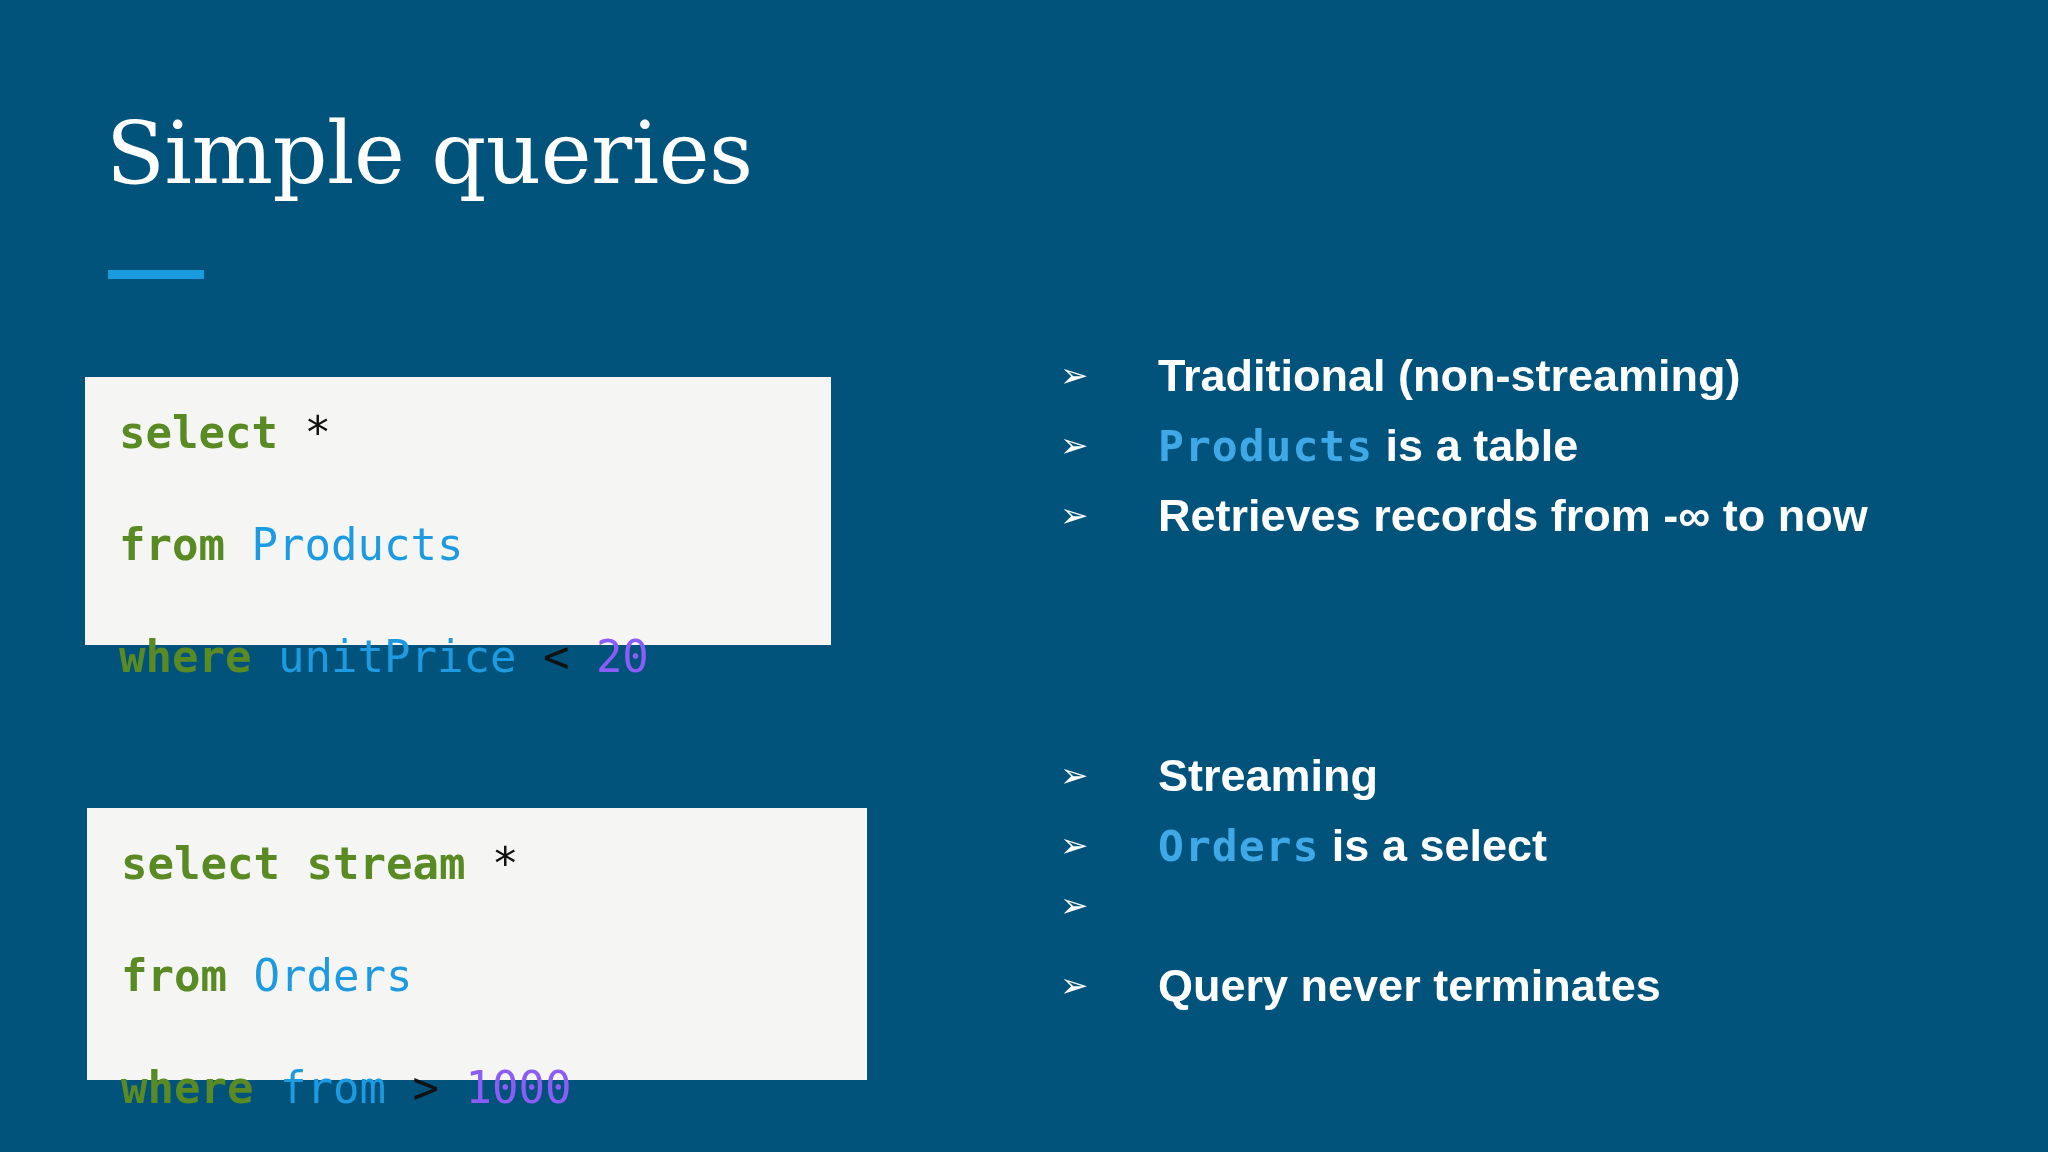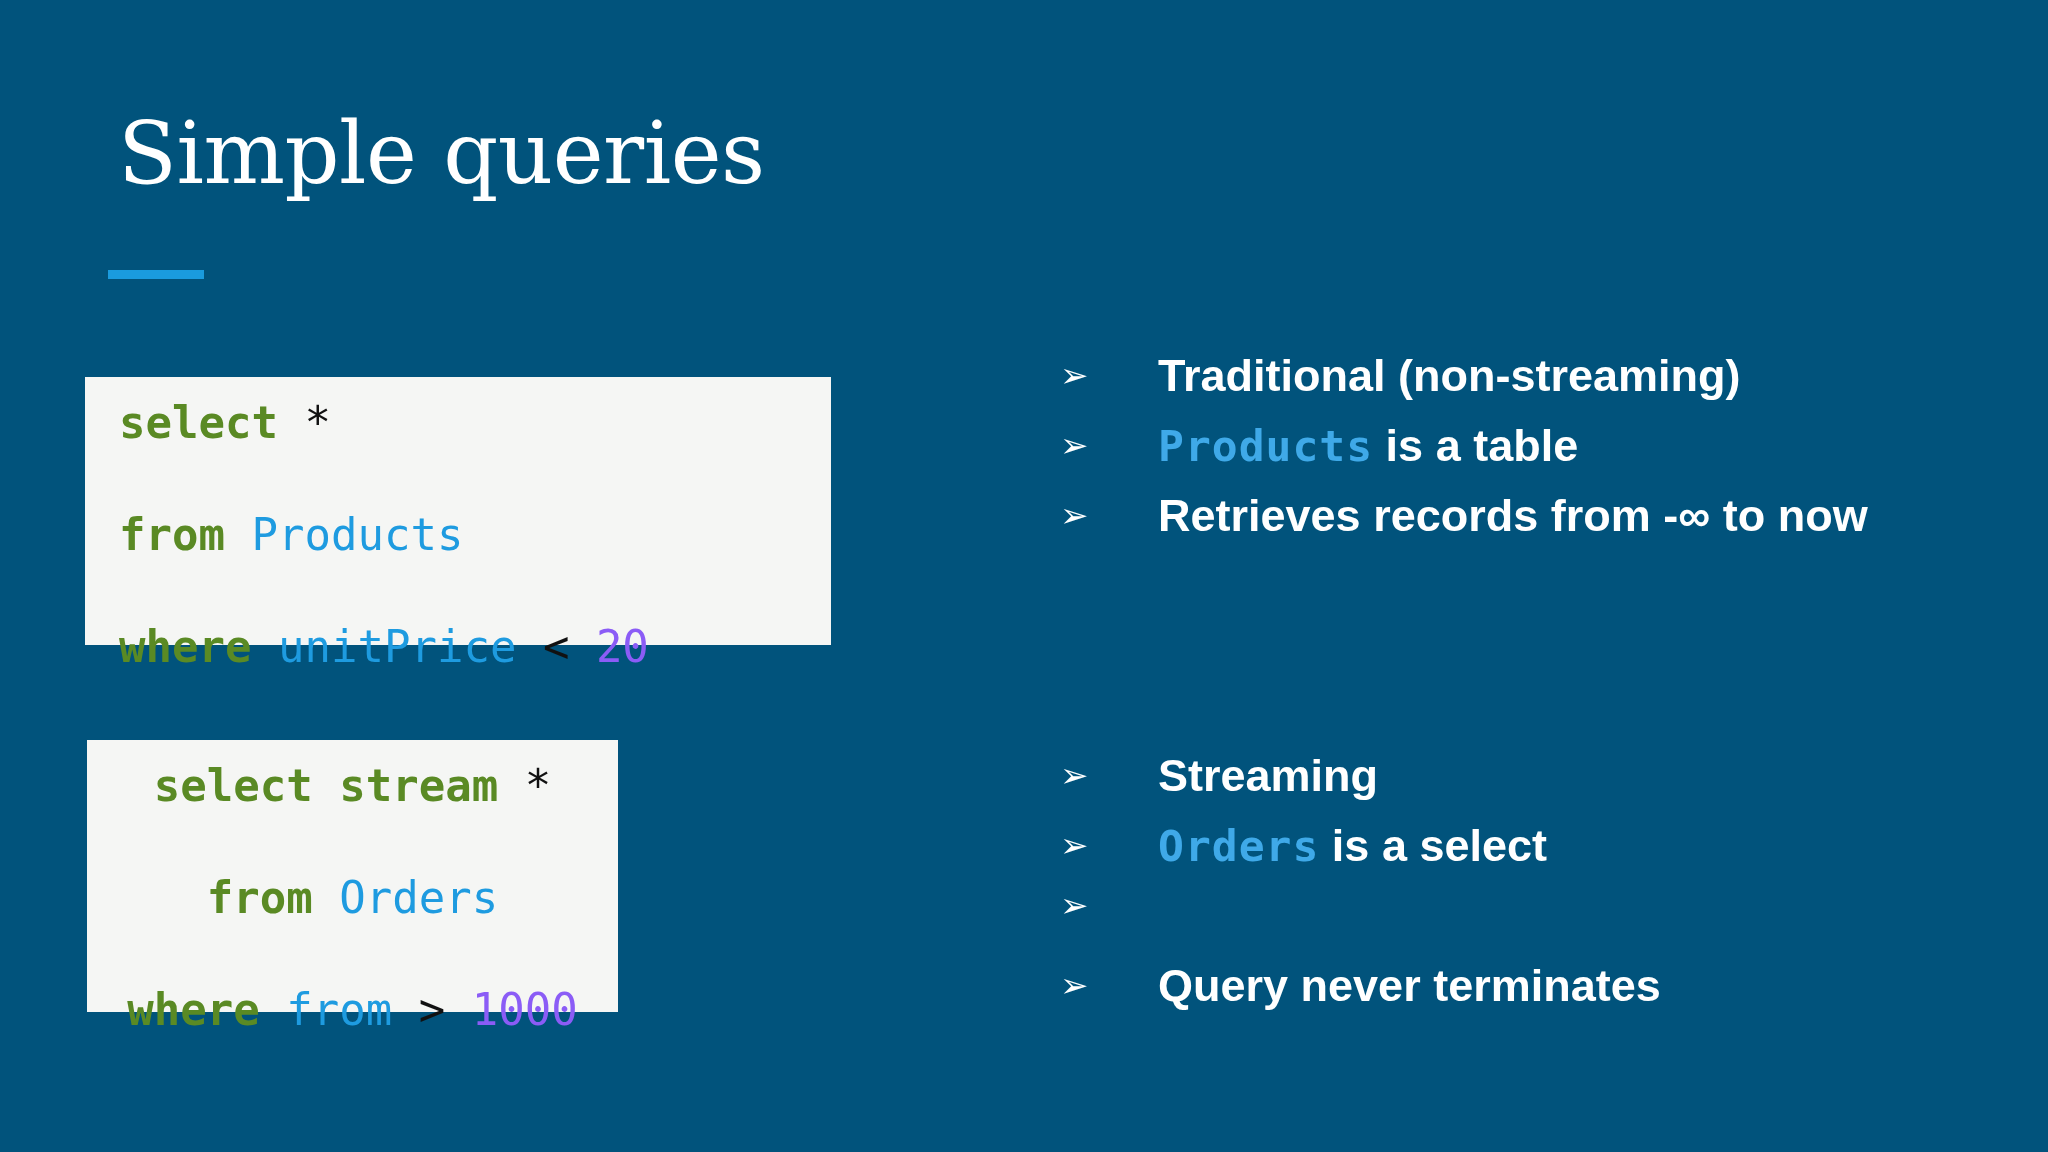--- a/index.html
+++ b/index.html
@@ -14,21 +14,21 @@
     height: 1152px;
     background: #01537c;
     overflow: hidden;
     font-family: "Liberation Sans", sans-serif;
     -webkit-font-smoothing: antialiased;
   }
 
   
   #title {
     position: absolute;
-    left: 118px;
+    left: 106px;
     top: 108px;
     color: #ffffff;
     font-family: "DejaVu Serif", "Liberation Serif", serif;
     font-size: 86px;
     font-weight: 400;
     letter-spacing: -0.5px;
     line-height: 1.05;
     white-space: nowrap;
   }
   #title-rule {
@@ -37,40 +37,39 @@
     top: 270px;
     width: 96px;
     height: 9px;
     background: #1a9bde;
   }
 
   
   .code-block {
     position: absolute;
     background: #f5f6f4;
-    padding: 18px 34px 30px 34px;
+    padding: 28px 34px 30px 34px;
     box-sizing: border-box;
     font-family: "DejaVu Sans Mono", "Liberation Mono", monospace;
     font-size: 44px;
     line-height: 1.27;
     white-space: pre;
     color: #111111;
   }
   #code-block-1 {
     left: 85px;
     top: 333px;
     width: 746px;
     height: 268px;
   }
   #code-block-2 {
     left: 87px;
-    top: 696px;
-    width: 531px;
+    top: 764px;
+    width: 780px;
     height: 272px;
-    text-align: center;
   }
   .code-line { display: block; }
 
   .tok-kw   { color: #5a8a24; font-weight: bold; }
   .tok-id   { color: #1e9be0; }
   .tok-num  { color: #8b5cf6; }
   .tok-op   { color: #111111; }
 
   
   .bullet-group {

